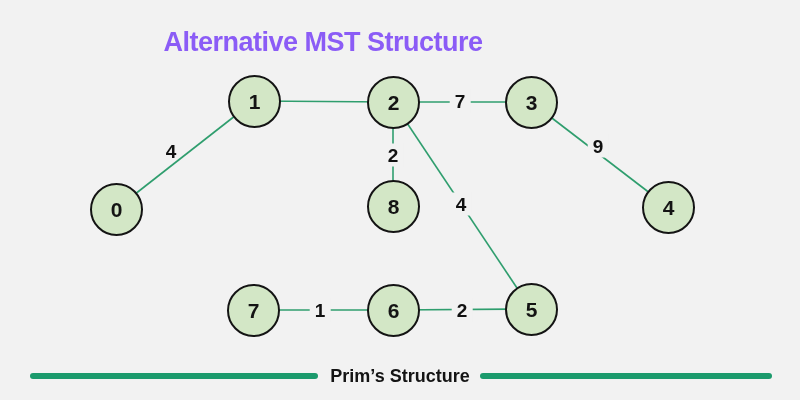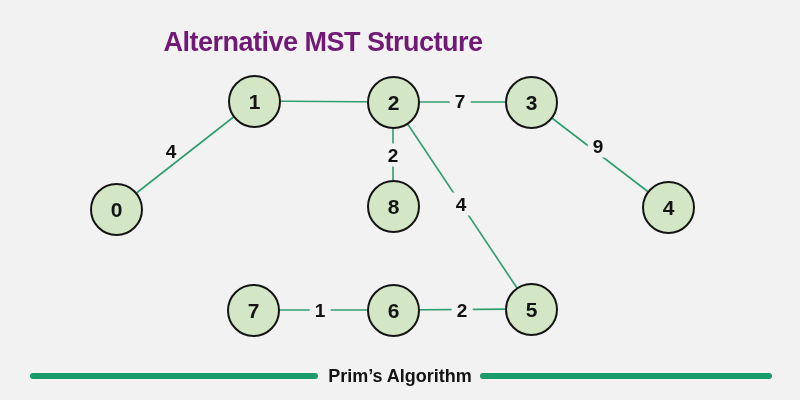--- a/index.html
+++ b/index.html
@@ -11,21 +11,21 @@
     overflow: hidden;
     color: #141414;
   }
   .title {
     position: absolute;
     top: 27px; left: 0; width: 646px;
     text-align: center;
     font-size: 27px;
     font-weight: bold;
     letter-spacing: -0.5px;
-    color: #701a75;
+    color: #8b5cf6;
   }
   svg.edges {
     position: absolute;
     top: 0; left: 0;
   }
   .node {
     position: absolute;
     width: 53px; height: 53px;
     border-radius: 50%;
     background: #d3e7c6;
@@ -97,14 +97,14 @@
 <div class="node" style="left:228px; top:75px;">1</div>
 <div class="node" style="left:367px; top:76px;">2</div>
 <div class="node" style="left:505px; top:76px;">3</div>
 <div class="node" style="left:642px; top:181px;">4</div>
 <div class="node" style="left:505px; top:283px;">5</div>
 <div class="node" style="left:367px; top:284px;">6</div>
 <div class="node" style="left:227px; top:284px;">7</div>
 <div class="node" style="left:367px; top:180px;">8</div>
 
 <div class="divider-bar left"></div>
-<div class="footer-label">Prim’s Algorithm</div>
+<div class="footer-label">Prim’s Structure</div>
 <div class="divider-bar right"></div>
 
 </body></html>

